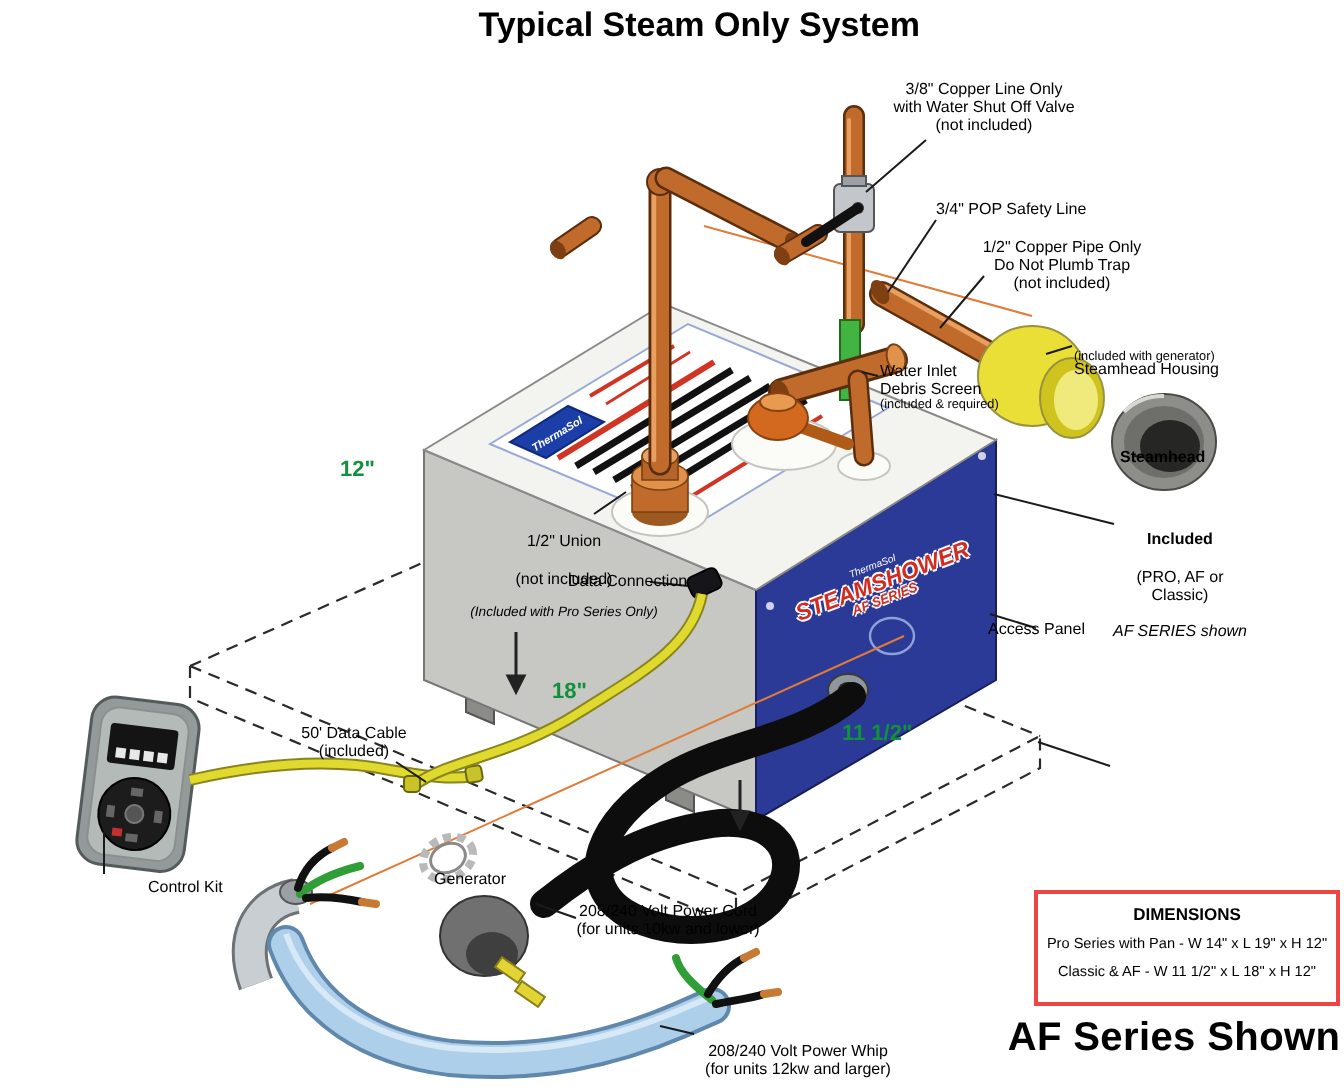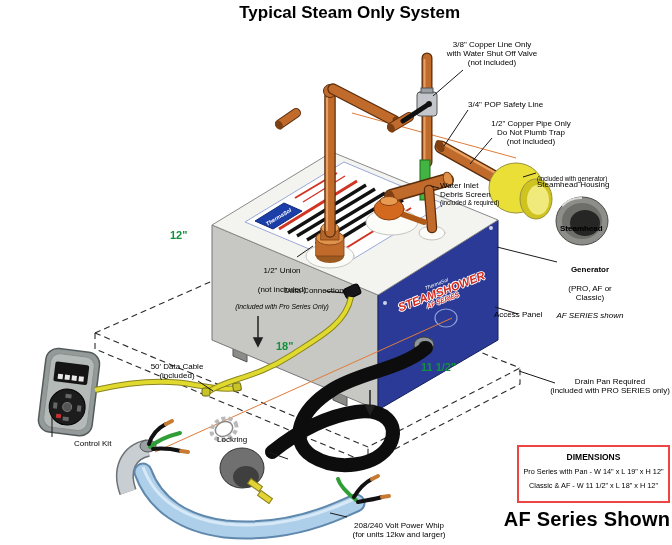--- a/index.html
+++ b/index.html
@@ -264,48 +264,48 @@
   <div class="label" style="left:440px;top:181px;">Water Inlet
 Debris Screen</div>
   <div class="label sm" style="left:440px;top:199px;">(included &amp; required)</div>
 
   <div class="label" style="left:537px;top:180px;">Steamhead Housing</div>
   <div class="label sm" style="left:537px;top:175px;">(included with generator)</div>
 
   <div class="label b" style="left:560px;top:224px;">Steamhead</div>
 
   <div class="label c" style="left:553px;top:256px;width:74px;">
-    <div class="b">Generator</div>
+    <div class="b">Included</div>
     <div>(PRO, AF or Classic)</div>
     <div class="i">AF SERIES shown</div>
   </div>
 
   <div class="label" style="left:494px;top:310px;">Access Panel</div>
 
   <div class="label c" style="left:226px;top:257px;width:112px;">
     <div>1/2" Union</div>
     <div>(not included)</div>
     <div class="i" style="font-size:6.8px;">(Included with Pro Series Only)</div>
   </div>
 
   <div class="label" style="left:264px;top:286px;padding-left:20px;">Data Connection</div>
   <div class="label c" style="left:146px;top:362px;width:62px;">50' Data Cable
 (included)</div>
   <div class="label" style="left:30px;top:439px;margin-left:44px;">Control Kit</div>
-  <div class="label" style="left:217px;top:435px;">Lockring</div>
-
+  <div class="label" style="left:217px;top:435px;">Generator</div>
+
+  <div class="label c" style="left:283px;top:451px;width:102px;">208/240 Volt Power Cord
+(for units 10kw and lower)</div>
 
   <div class="label c" style="left:346px;top:512px;width:106px;">
     <div>208/240 Volt Power Whip
 (for units 12kw and larger)</div>
     
   </div>
 
-  <div class="label c" style="left:550px;top:377px;width:120px;">Drain Pan Required
-(included with PRO SERIES only)</div>
 
   <div class="label green" style="left:170px;top:229px;">12"</div>
   <div class="label green" style="left:276px;top:340px;">18"</div>
   <div class="label green" style="left:421px;top:361px;">11 1/2"</div>
 
   <div class="panel-logo">
     <div class="brand">ThermaSol</div>
     <div class="name">STEAMSHOWER</div>
     <div class="series">AF SERIES</div>
   </div>

